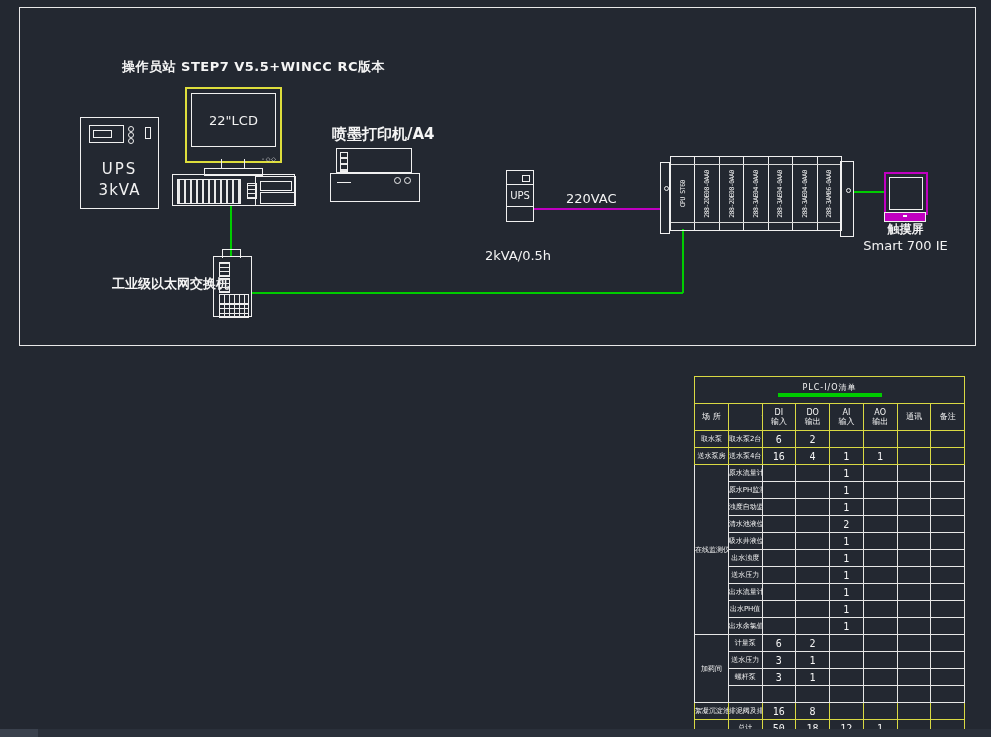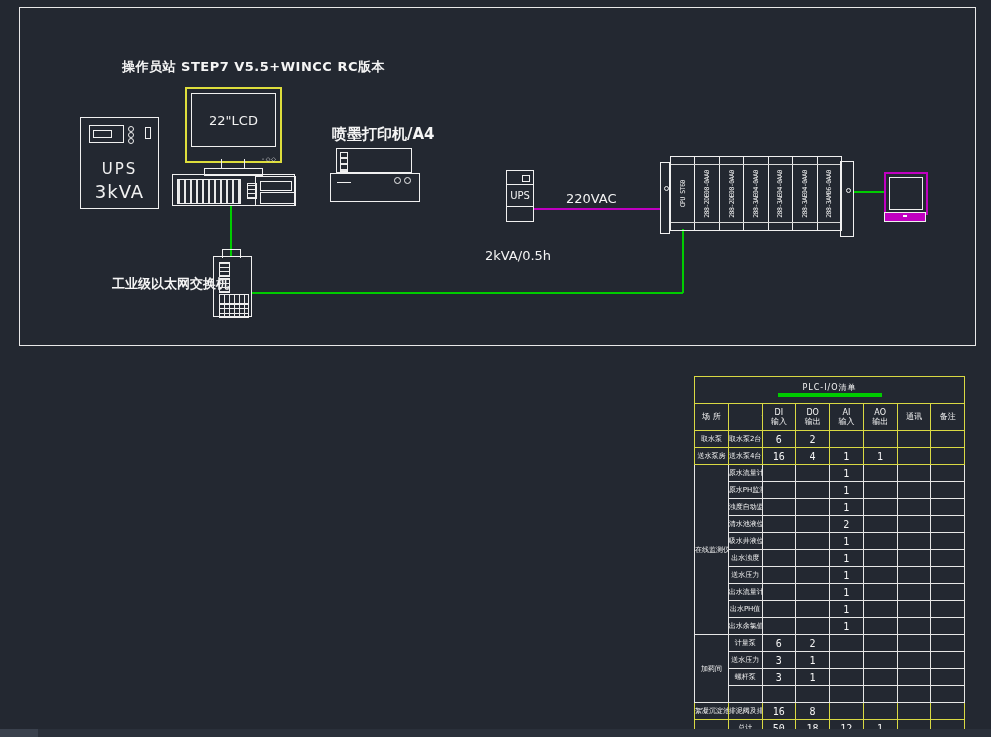--- a/index.html
+++ b/index.html
@@ -10,21 +10,21 @@
   .lbl{position:absolute;white-space:nowrap;color:#f5f5f5;}
   
   #frame{left:19px;top:7px;width:955px;height:337px;border:1px solid #e8e8e8;}
   
   #ups-main{left:80px;top:117px;width:79px;height:92px;}
   #ups-main .disp{position:absolute;left:8px;top:7px;width:33px;height:16px;border:1px solid #f0f0f0;}
   #ups-main .disp .bar{position:absolute;left:3px;top:4px;width:17px;height:6px;border:1px solid #f0f0f0;}
   #ups-main .dot{position:absolute;width:4px;height:4px;border:1px solid #f0f0f0;border-radius:50%;left:47px;}
   #ups-main .slot{position:absolute;left:64px;top:9px;width:4px;height:10px;border:1px solid #f0f0f0;}
   #ups-main .t1{position:absolute;left:0;top:42px;width:100%;text-align:center;font-size:15px;letter-spacing:2px;}
-  #ups-main .t2{position:absolute;left:0;top:63px;width:100%;text-align:center;font-size:18px;letter-spacing:1px;}
+  #ups-main .t2{position:absolute;left:0;top:63px;width:100%;text-align:center;font-size:15px;letter-spacing:1px;}
   
   #monitor{left:185px;top:87px;width:93px;height:72px;border:2px solid #dede3c;}
   #monitor .screen{position:absolute;left:4px;top:4px;right:4px;height:52px;border:1px solid #f0f0f0;
       display:flex;align-items:center;justify-content:center;font-size:13px;}
   #monitor .gems{position:absolute;right:3px;bottom:-1px;font-size:6px;color:#e6e6e6;letter-spacing:1px;}
   #stand-neck{left:221px;top:159px;width:22px;height:9px;border:1px solid #f0f0f0;border-top:none;}
   #stand-base{left:204px;top:168px;width:57px;height:6px;border:1px solid #f0f0f0;}
   
   #pc{left:172px;top:174px;width:123px;height:32px;}
   #pc .vents{position:absolute;left:4px;top:4px;width:62px;height:23px;border:1px solid #f0f0f0;
@@ -199,20 +199,24 @@
   <div id="plate-r" class="abs wline">
       <div class="pin"></div>
     </div>
 
   <div id="hmi" class="abs">
     <div class="scr"></div>
   </div>
   <div id="hmi-base" class="abs">
       <div class="tick"></div>
     </div>
+  <div id="hmi-labels" class="abs">
+    <div class="n">触摸屏</div>
+    <div class="m">Smart 700 IE</div>
+  </div>
 
   <table id="io-table">
     <thead>
       <tr>
           <th id="title-cell" class="yb" colspan="8">
         <span>PLC-I/O清单</span>
         <div class="greenbar"></div>
       </th>
         </tr>
       <tr id="header-row">

